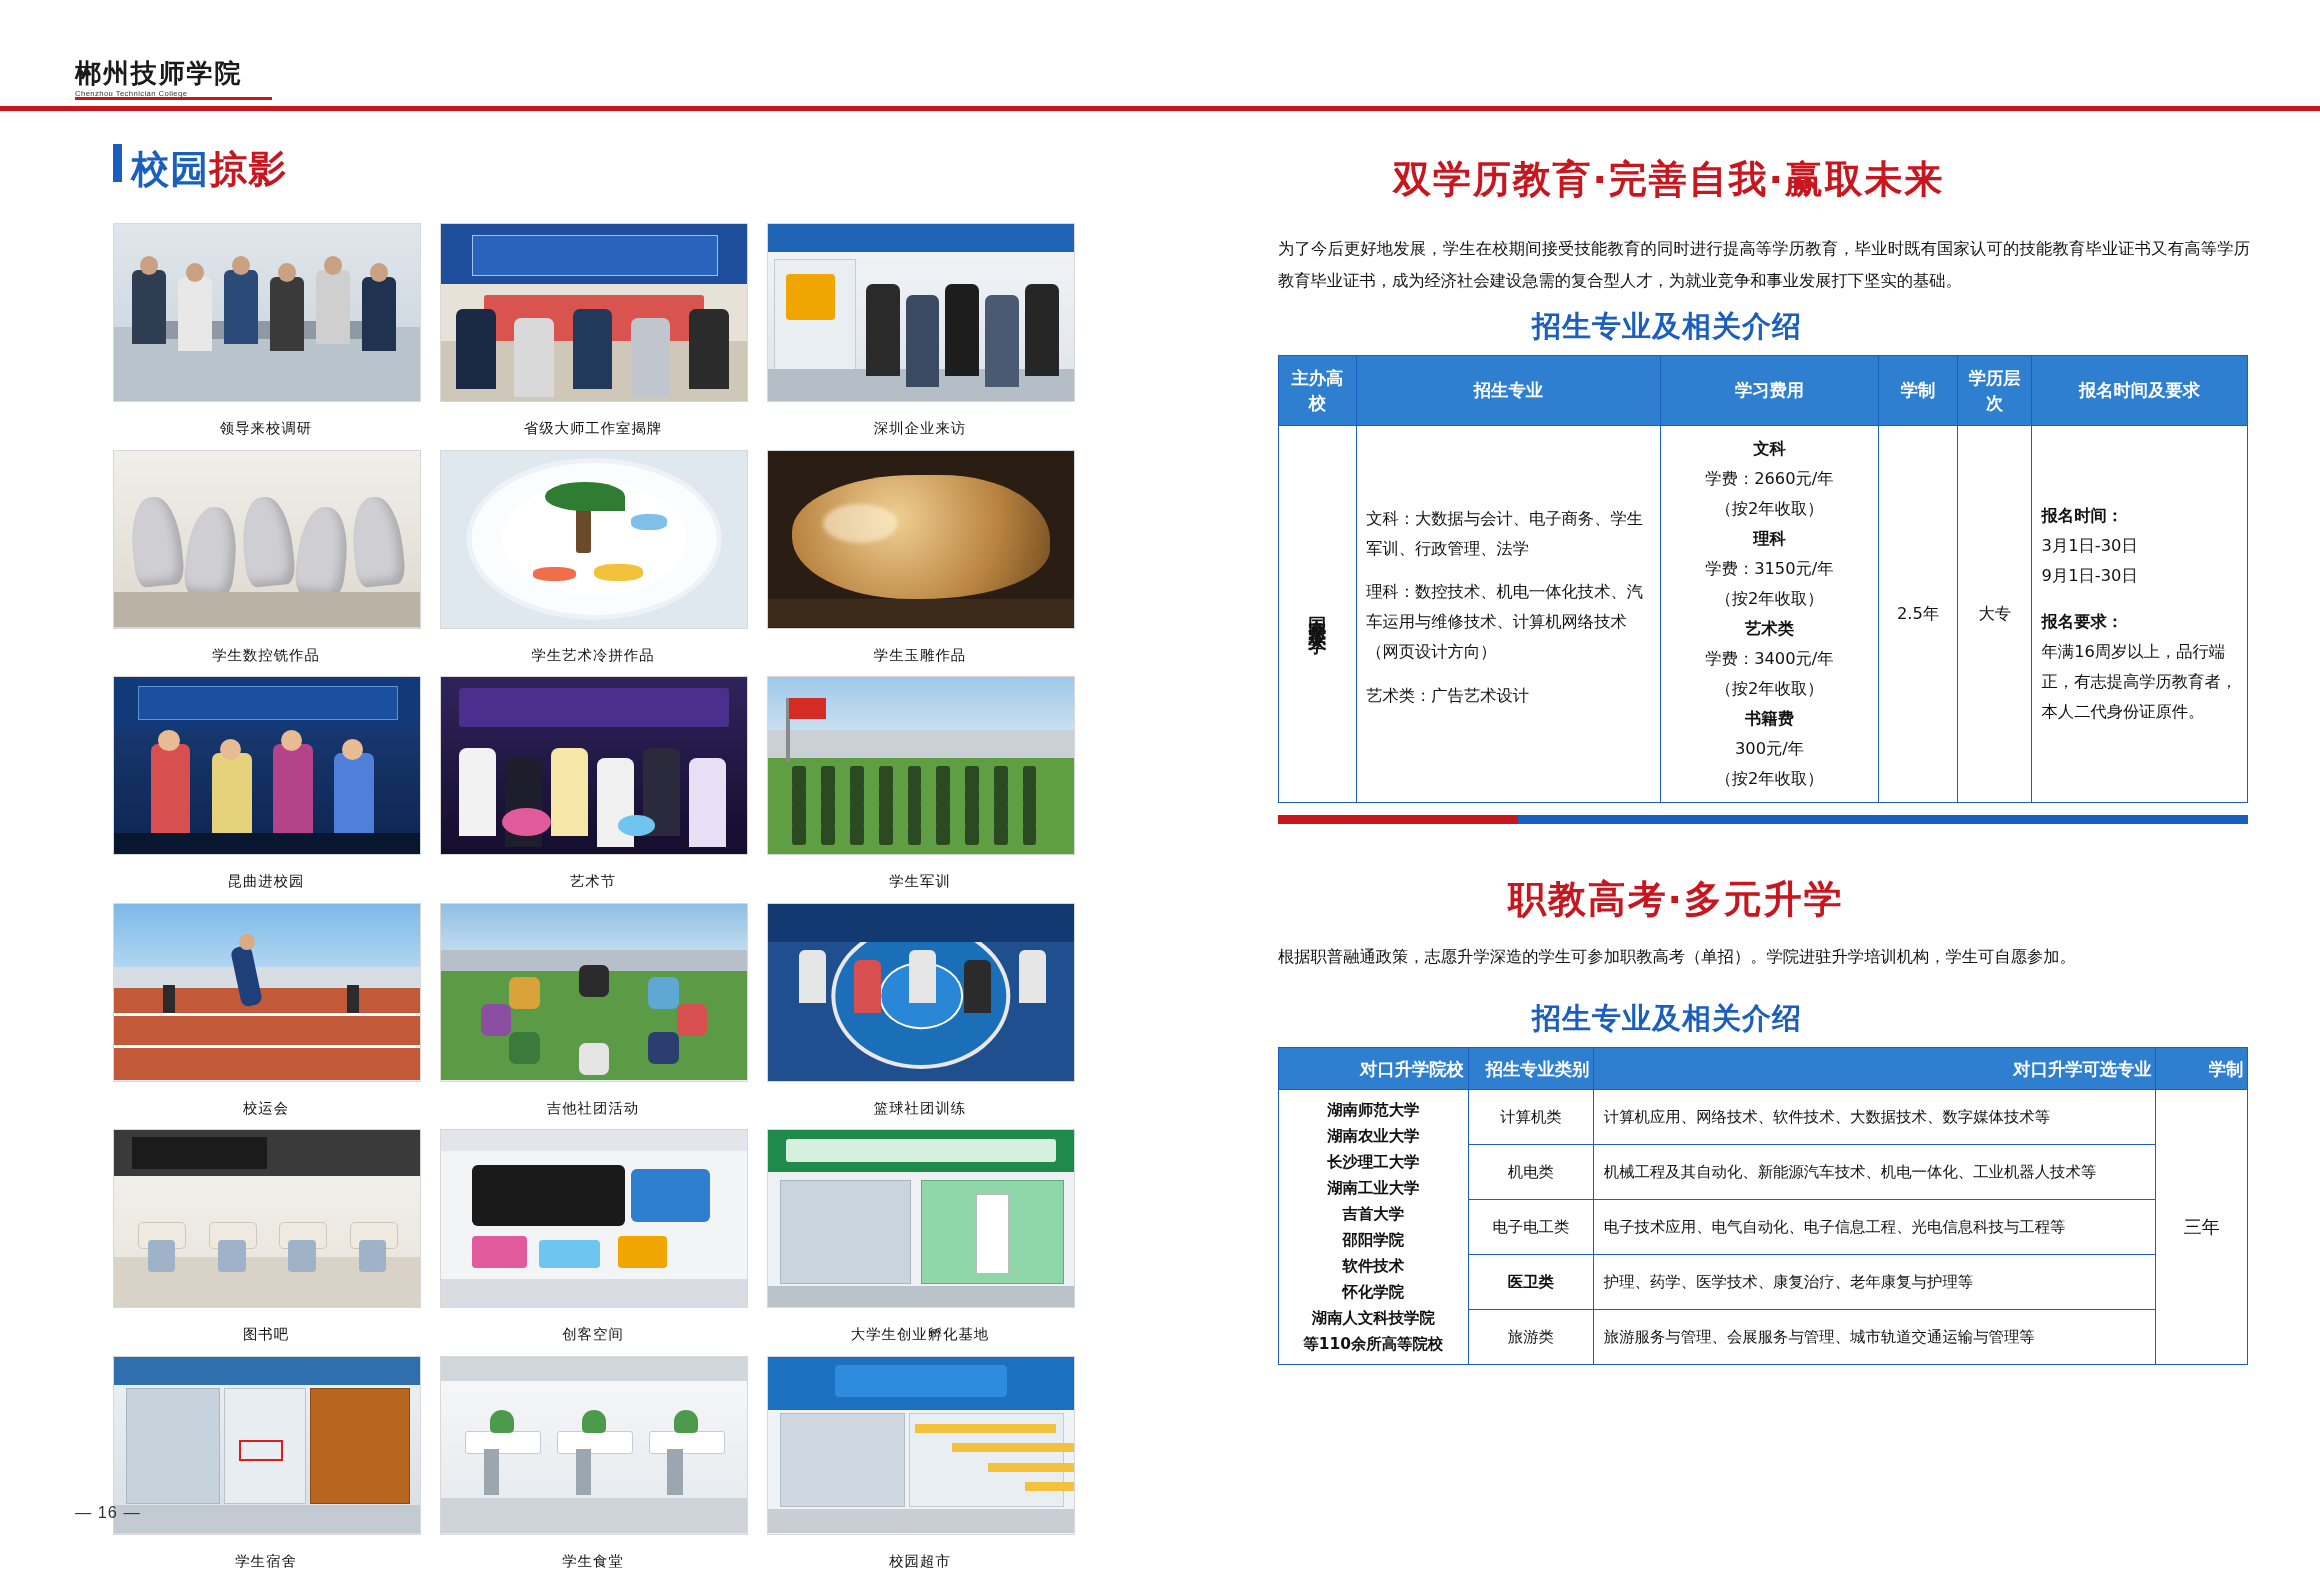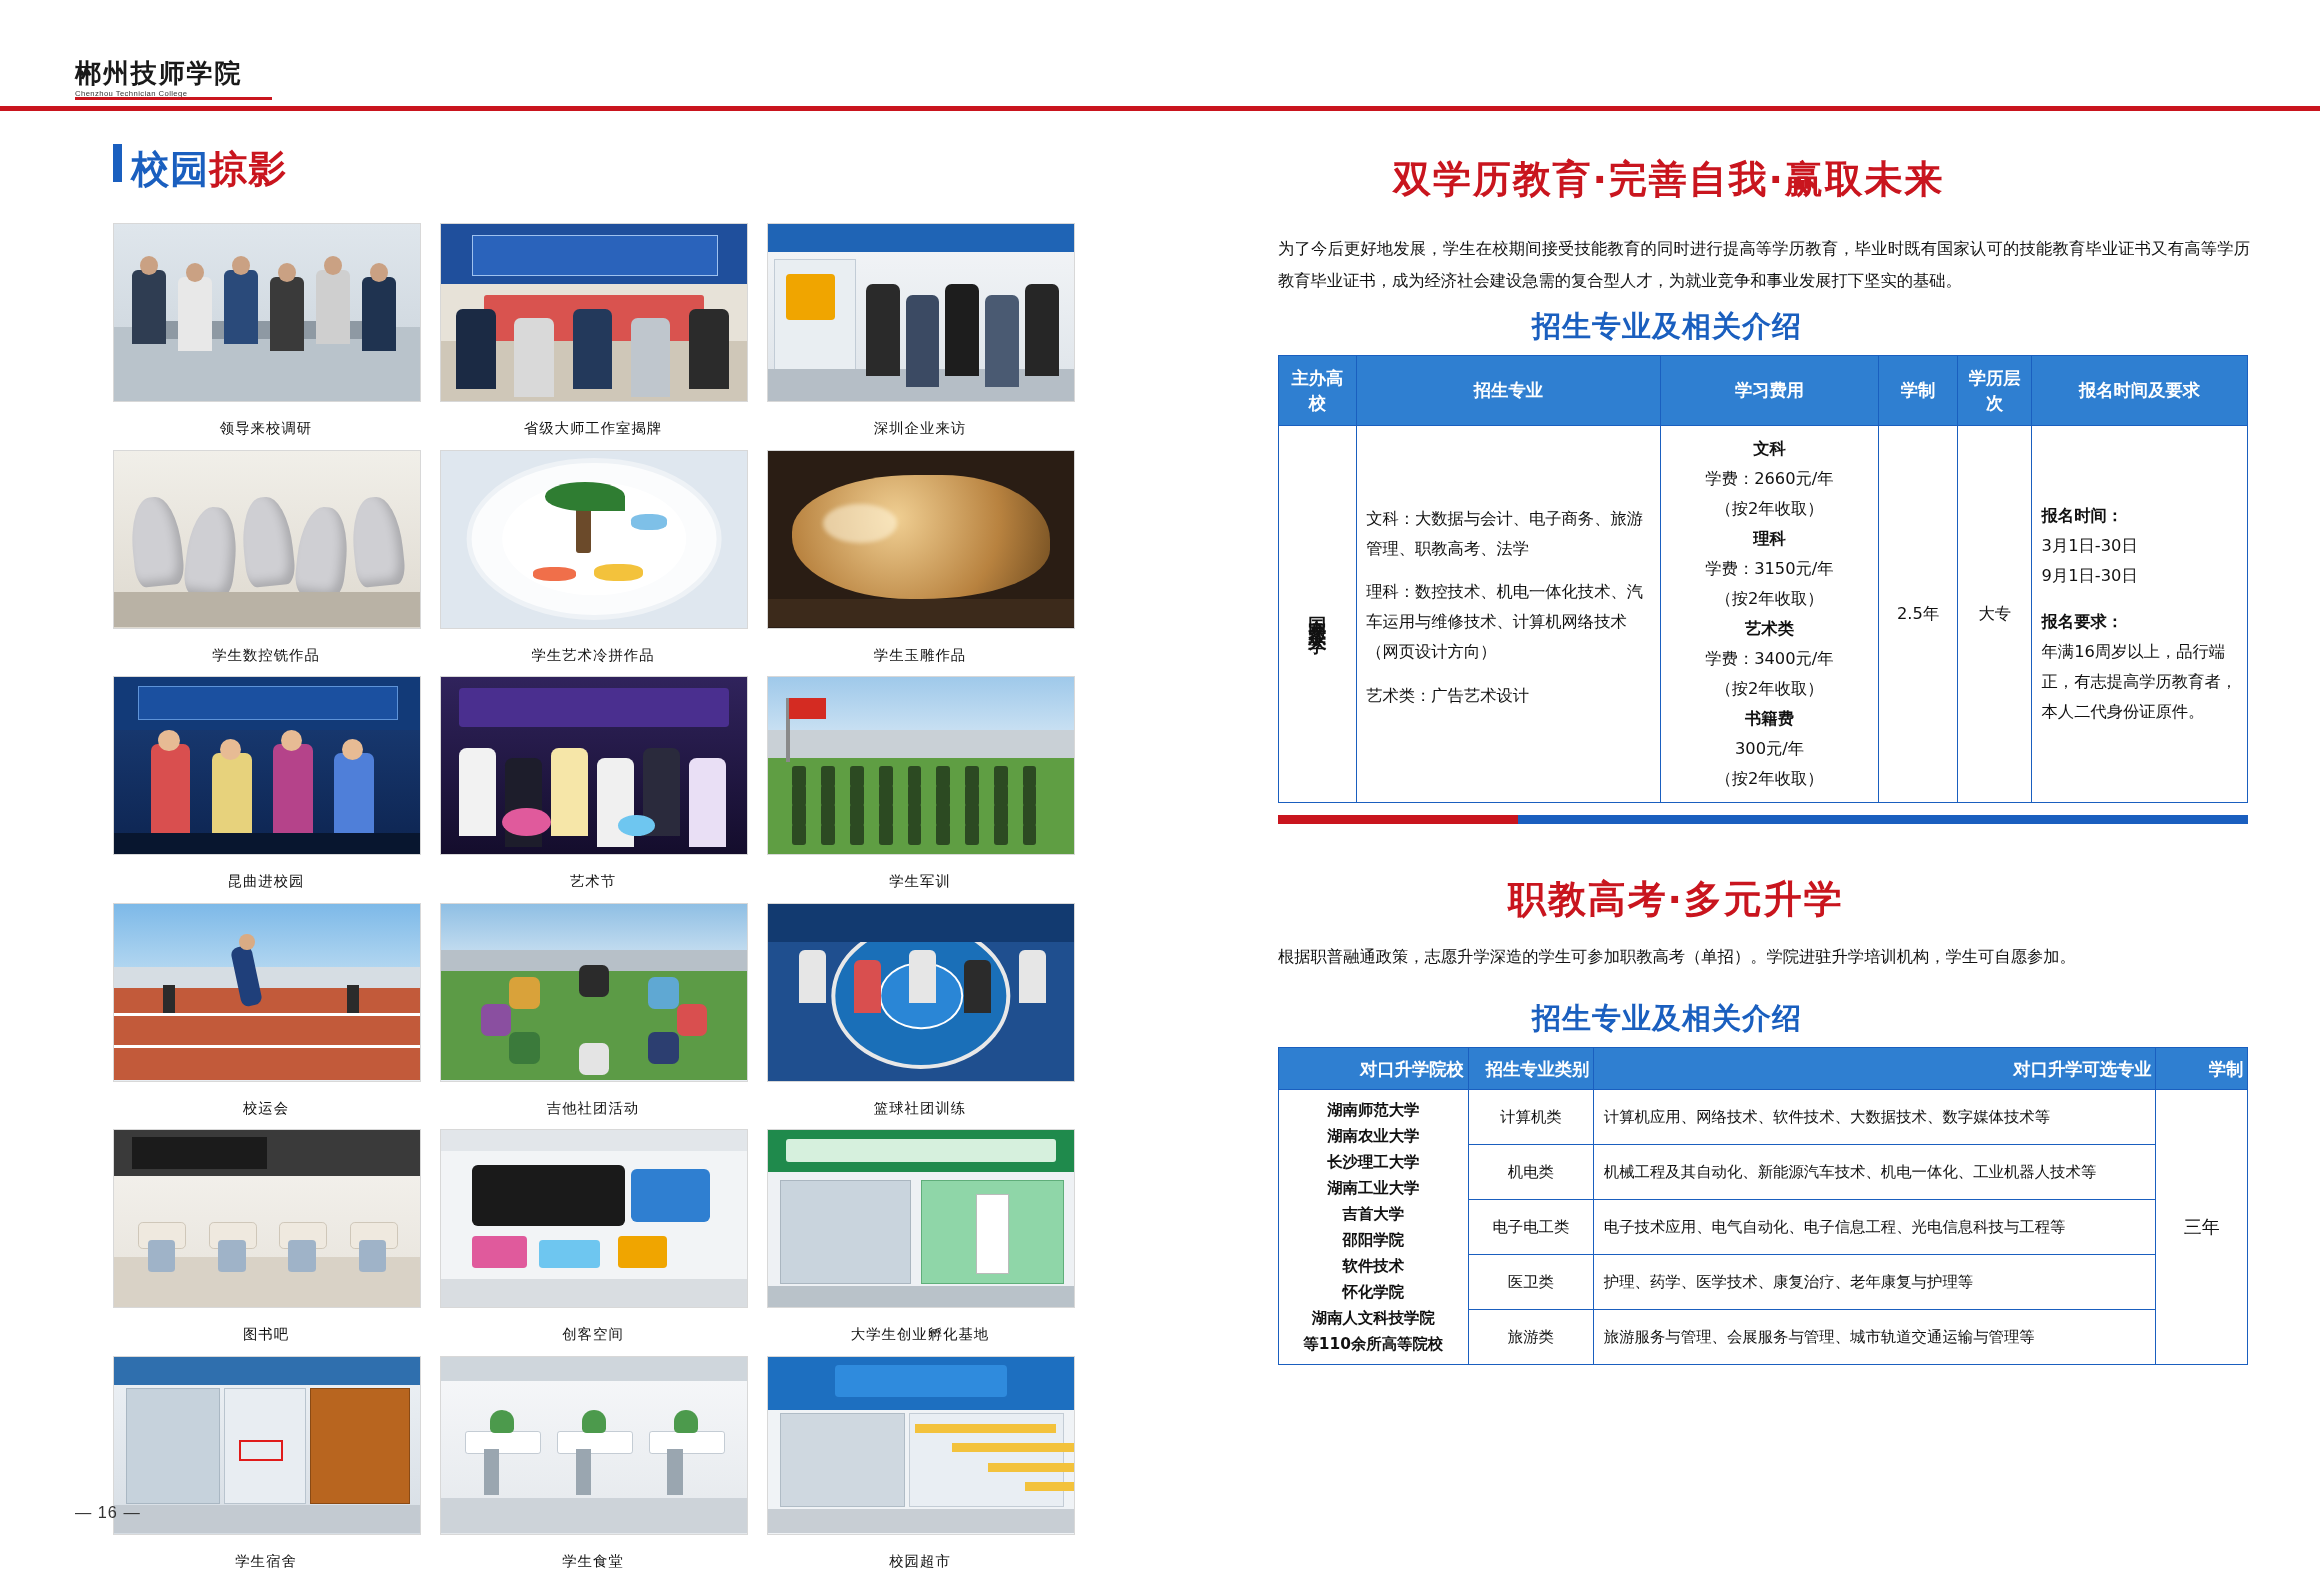--- a/index.html
+++ b/index.html
@@ -432,21 +432,21 @@
         <th style="width:65px;">学历层次</th>
         <th>报名时间及要求</th>
       </tr>
     </thead>
     <tbody>
       <tr>
         <td class="ctr">
           <div class="vtext">国家开放大学</div>
         </td>
         <td id="t1-majors">
-            <div style="margin-bottom: 13.4px;">文科：大数据与会计、电子商务、旅游管理、职教高考、法学</div>
+            <div style="margin-bottom: 13.4px;">文科：大数据与会计、电子商务、学生军训、行政管理、法学</div>
             <div style="margin-bottom: 13.4px;">理科：数控技术、机电一体化技术、汽车运用与维修技术、计算机网络技术（网页设计方向）</div>
             <div style="margin-bottom: 13.4px;">艺术类：广告艺术设计</div>
           </td>
         <td class="ctr" id="t1-fees">
             <div style="font-weight: bold;">文科</div>
             <div>学费：2660元/年</div>
             <div>（按2年收取）</div>
             <div style="font-weight: bold;">理科</div>
             <div>学费：3150元/年</div>
             <div>（按2年收取）</div>
@@ -509,21 +509,21 @@
         </tr>
         <tr>
           <td class="ctr" style="font-weight: normal;">机电类</td>
           <td>机械工程及其自动化、新能源汽车技术、机电一体化、工业机器人技术等</td>
         </tr>
         <tr>
           <td class="ctr" style="font-weight: normal;">电子电工类</td>
           <td>电子技术应用、电气自动化、电子信息工程、光电信息科技与工程等</td>
         </tr>
         <tr>
-          <td class="ctr" style="font-weight: normal;">医卫类</td>
+          <td class="ctr" style="font-weight: bold;">医卫类</td>
           <td>护理、药学、医学技术、康复治疗、老年康复与护理等</td>
         </tr>
         <tr>
           <td class="ctr" style="font-weight: normal;">旅游类</td>
           <td>旅游服务与管理、会展服务与管理、城市轨道交通运输与管理等</td>
         </tr>
       </tbody>
   </table>
 
 </div>

